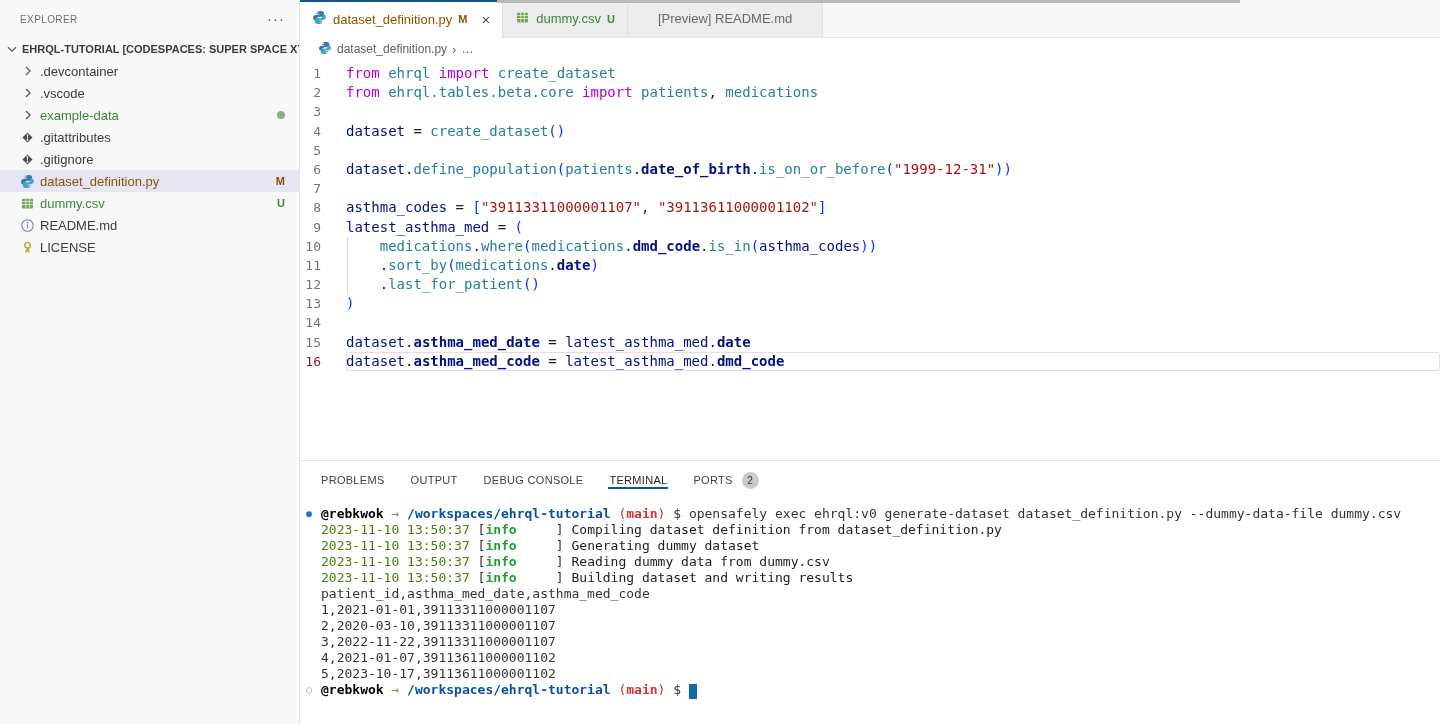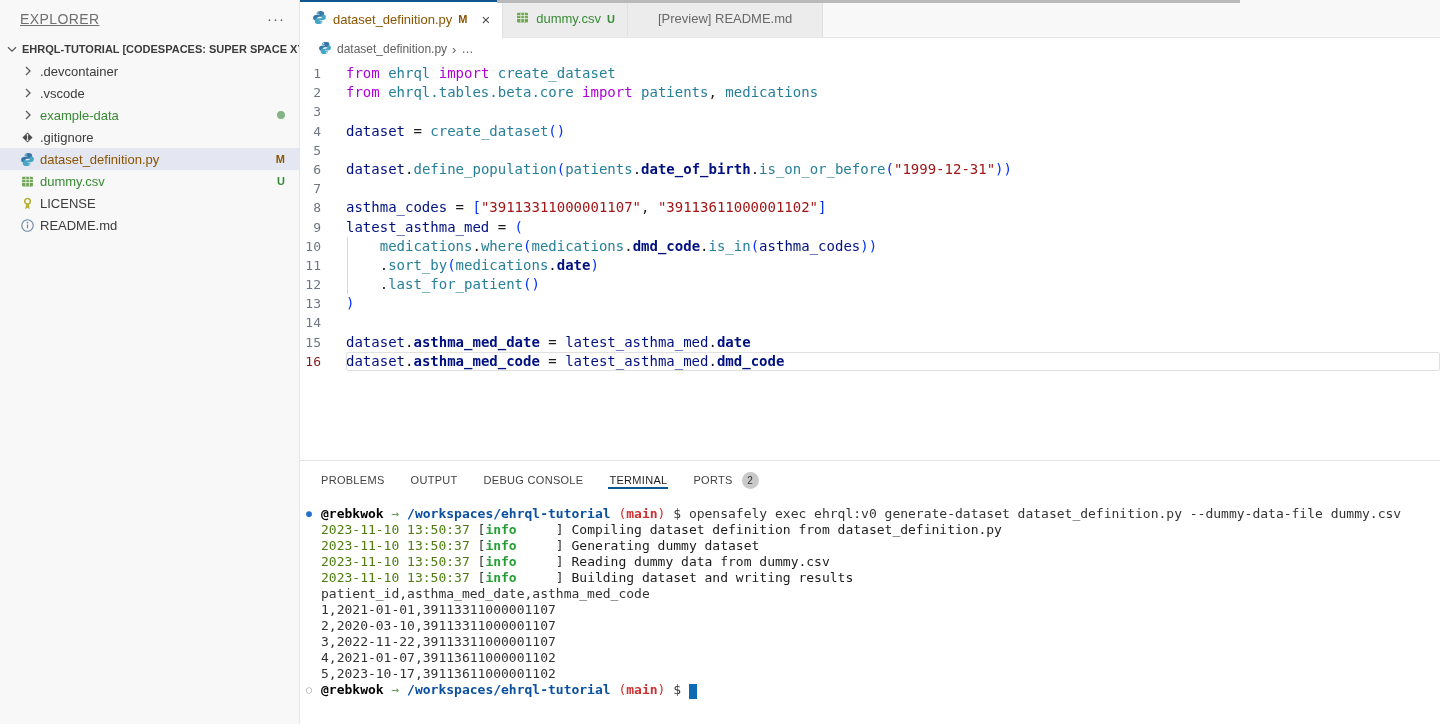--- a/index.html
+++ b/index.html
@@ -5,21 +5,21 @@
   * { box-sizing: border-box; margin: 0; padding: 0; }
   html,body { width:1440px; height:724px; overflow:hidden; background:#fff;
               font-family:"Liberation Sans", sans-serif; }
   .app { display:flex; width:1440px; height:724px; }
 
   
   .sidebar { width:300px; flex:none; background:#f8f8f8; border-right:1px solid #e5e5e5;
              display:flex; flex-direction:column; }
   .sb-head { height:38px; display:flex; align-items:center; justify-content:space-between;
              padding:0 14px 0 20px; }
-  .sb-title { font-size:14px; color:#6f6f6f; letter-spacing:.4px;text-decoration:underline; }
+  .sb-title { font-size:10px; color:#6f6f6f; letter-spacing:.4px; }
   .sb-more { color:#5a5a5a; font-size:15px; letter-spacing:1px; cursor:pointer; line-height:10px; }
   .sb-section { height:22px; display:flex; align-items:center; gap:2px; padding-left:4px;
                 font-size:11px; font-weight:700; color:#3b3b3b; cursor:pointer;
                 white-space:nowrap; overflow:hidden; }
   .tree { flex:1; }
   .trow { height:22px; display:flex; align-items:center; padding-left:20px; padding-right:14px;
           font-size:13px; color:#3b3b3b; cursor:pointer; white-space:nowrap; }
   .trow.selected { background:#e4e6f1; }
   .slot { width:20px; flex:none; display:flex; align-items:center; justify-content:flex-start; }
   .flabel { flex:1; overflow:hidden; text-overflow:ellipsis; }
@@ -149,20 +149,31 @@
         </div>
         <div class="trow">
           <span class="slot">
             <svg width="15" height="15" viewBox="0 0 16 16">
               <rect x="4.2" y="4.2" width="7.6" height="7.6" transform="rotate(45 8 8)" fill="#4d4d4d"></rect>
               <circle cx="8" cy="5.3" r="1" fill="#f8f8f8"></circle>
               <circle cx="8" cy="10.7" r="1" fill="#f8f8f8"></circle>
               <path d="M8 6.2v3.4" stroke="#f8f8f8" stroke-width=".9"></path>
             </svg>
           </span>
+          <span class="flabel">.gitattributes</span>
+        </div>
+        <div class="trow">
+          <span class="slot">
+            <svg width="15" height="15" viewBox="0 0 16 16">
+              <rect x="4.2" y="4.2" width="7.6" height="7.6" transform="rotate(45 8 8)" fill="#4d4d4d"></rect>
+              <circle cx="8" cy="5.3" r="1" fill="#f8f8f8"></circle>
+              <circle cx="8" cy="10.7" r="1" fill="#f8f8f8"></circle>
+              <path d="M8 6.2v3.4" stroke="#f8f8f8" stroke-width=".9"></path>
+            </svg>
+          </span>
           <span class="flabel">.gitignore</span>
         </div>
         <div class="trow selected">
           <span class="slot">
             <svg width="15" height="15" viewBox="0 0 16 16">
               <path fill="#3677a9" d="M7.9 1.2c-1.8 0-2.9.8-2.9 2.1v1.6h3v.5H4c-1.6 0-2.8 1-2.8 2.9 0 1.8 1 2.9 2.6 2.9h1.3V9.7c0-1.5 1.2-2.6 2.7-2.6h3c1.2 0 2.1-.9 2.1-2.1V3.3c0-1.2-1.1-2-2.5-2.1-.9-.1-1.8 0-2.5 0z"></path>
               <circle cx="6.3" cy="3.1" r=".7" fill="#fff"></circle>
               <path fill="#45a6c3" d="M8.1 14.8c1.8 0 2.9-.8 2.9-2.1v-1.6H8v-.5h4c1.6 0 2.8-1 2.8-2.9 0-1.8-1-2.9-2.6-2.9h-1.3v1.5c0 1.5-1.2 2.6-2.7 2.6h-3c-1.2 0-2.1.9-2.1 2.1v1.7c0 1.2 1.1 2 2.5 2.1.9.1 1.8 0 2.5 0z"></path>
               <circle cx="9.7" cy="12.9" r=".7" fill="#fff"></circle>
             </svg>
@@ -176,35 +187,35 @@
               <rect x="2.2" y="2.8" width="11.6" height="10.4" rx="1" fill="#71a356"></rect>
               <path d="M2.2 6h11.6M2.2 9.1h11.6M6.2 2.8v10.4M10 2.8v10.4" stroke="#e9f3e2" stroke-width=".9"></path>
             </svg>
           </span>
           <span class="flabel" style="color: rgb(56, 138, 52);">dummy.csv</span>
           <span class="fbadge" style="color: rgb(56, 138, 52);">U</span>
         </div>
         <div class="trow">
           <span class="slot">
             <svg width="15" height="15" viewBox="0 0 16 16">
-              <circle cx="8" cy="5.6" r="3" fill="none" stroke="#b5b337" stroke-width="1.7"></circle>
-              <path d="M6.6 8L5.6 14l2.4-1.5L10.4 14l-1-6" fill="#b5b337"></path>
-            </svg>
-          </span>
-          <span class="flabel">LICENSE</span>
-        </div>
-        <div class="trow">
-          <span class="slot">
-            <svg width="15" height="15" viewBox="0 0 16 16">
               <circle cx="8" cy="8" r="6.1" fill="none" stroke="#6d89a3" stroke-width="1.2"></circle>
               <rect x="7.35" y="7" width="1.3" height="4" fill="#6d89a3"></rect>
               <circle cx="8" cy="4.9" r=".95" fill="#6d89a3"></circle>
             </svg>
           </span>
           <span class="flabel">README.md</span>
+        </div>
+        <div class="trow">
+          <span class="slot">
+            <svg width="15" height="15" viewBox="0 0 16 16">
+              <circle cx="8" cy="5.6" r="3" fill="none" stroke="#b5b337" stroke-width="1.7"></circle>
+              <path d="M6.6 8L5.6 14l2.4-1.5L10.4 14l-1-6" fill="#b5b337"></path>
+            </svg>
+          </span>
+          <span class="flabel">LICENSE</span>
         </div>
       </div>
   </aside>
 
   <div class="main">
     <div class="editor">
       <div class="tabbar" id="tabbar">
         <div class="tab-thumb"></div>
       <div class="tab active">
             <span><svg width="15" height="15" viewBox="0 0 16 16">

